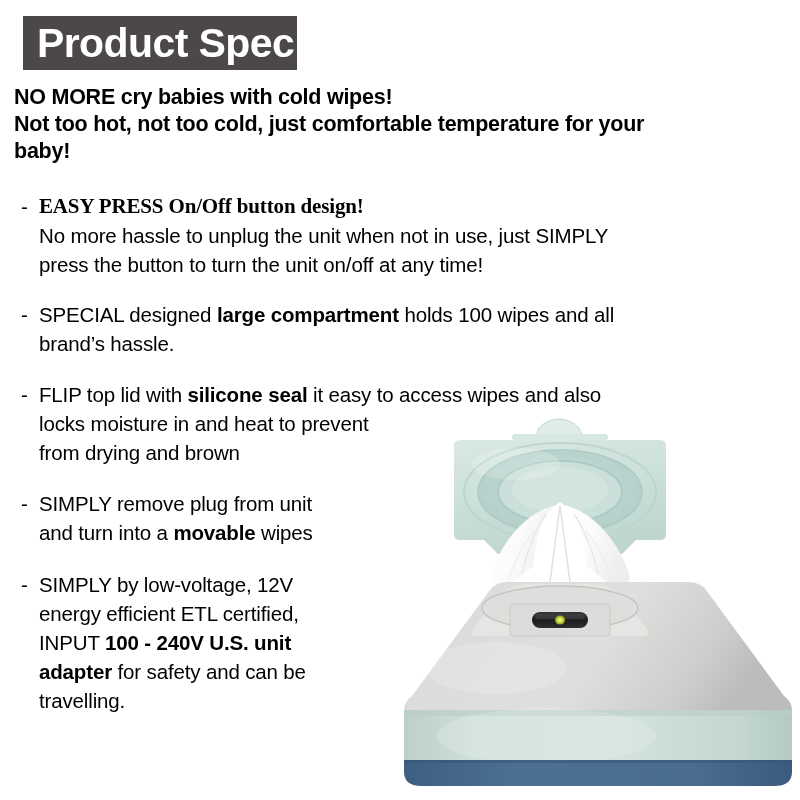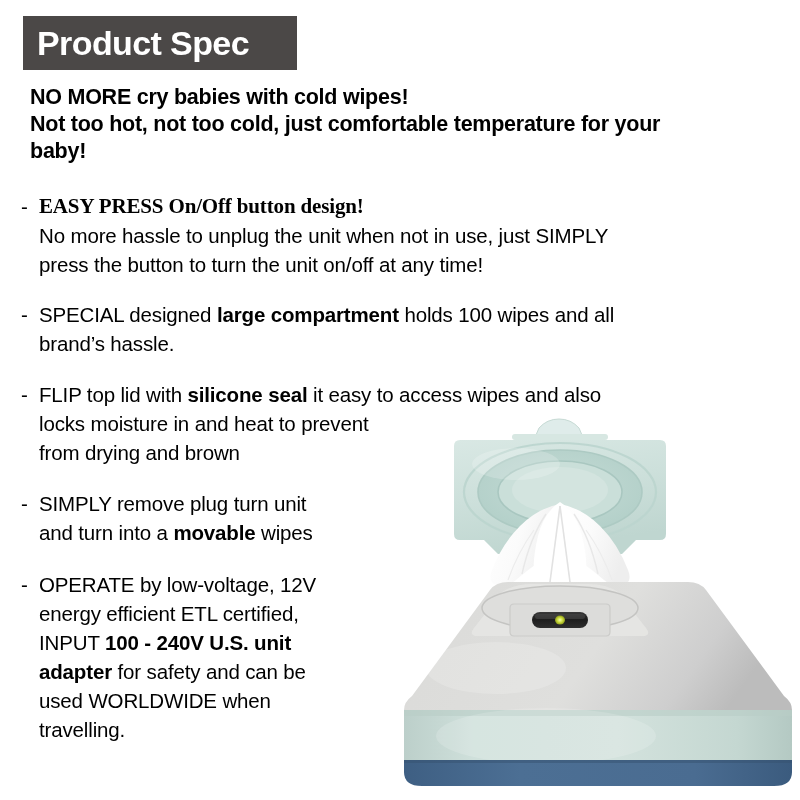--- a/index.html
+++ b/index.html
@@ -29,32 +29,32 @@
     left: 23px;
     top: 16px;
     width: 274px;
     height: 54px;
     background: #4b4847;
     display: flex;
     align-items: center;
   }
   .header-title {
     color: #ffffff;
-    font-size: 34px;
+    font-size: 41px;
     font-weight: bold;
     letter-spacing: -0.6px;
     line-height: 1;
     padding-left: 14px;
     white-space: nowrap;
   }
 
   
   .subtitle {
     position: absolute;
-    left: 30px;
+    left: 14px;
     top: 84px;
     width: 740px;
     font-size: 21.5px;
     font-weight: bold;
     line-height: 27px;
     letter-spacing: -0.25px;
   }
   .subtitle .line { display: block; white-space: nowrap; }
 
   
@@ -135,31 +135,30 @@
 
     <div class="bullet b3">
       <span class="dash">-</span>
       <span class="ln"><span>FLIP top lid with </span><b>silicone seal</b><span> it easy to access wipes and also</span></span>
       <span class="ln">locks moisture in and heat to prevent</span>
       <span class="ln">from drying and brown</span>
     </div>
 
     <div class="bullet b4">
       <span class="dash">-</span>
-      <span class="ln">SIMPLY remove plug turn unit</span>
+      <span class="ln">SIMPLY remove plug from unit</span>
       <span class="ln"><span>and turn into a </span><b>movable</b><span> wipes</span></span>
     </div>
 
     <div class="bullet b5">
       <span class="dash">-</span>
-      <span class="ln">OPERATE by low-voltage, 12V</span>
+      <span class="ln">SIMPLY by low-voltage, 12V</span>
       <span class="ln">energy efficient ETL certified,</span>
       <span class="ln"><span>INPUT </span><b>100 - 240V U.S. unit</b></span>
       <span class="ln"><b>adapter</b><span> for safety and can be</span></span>
-      <span class="ln">used WORLDWIDE when</span>
       <span class="ln">travelling.</span>
     </div>
 
   </div>
 
   <div class="product">
     <svg width="404" height="382" viewBox="0 0 404 382" xmlns="http://www.w3.org/2000/svg">
       <defs>
         <linearGradient id="bodyGrad" x1="0" y1="0" x2="1" y2="0">
           <stop offset="0" stop-color="#bccfca"></stop>

